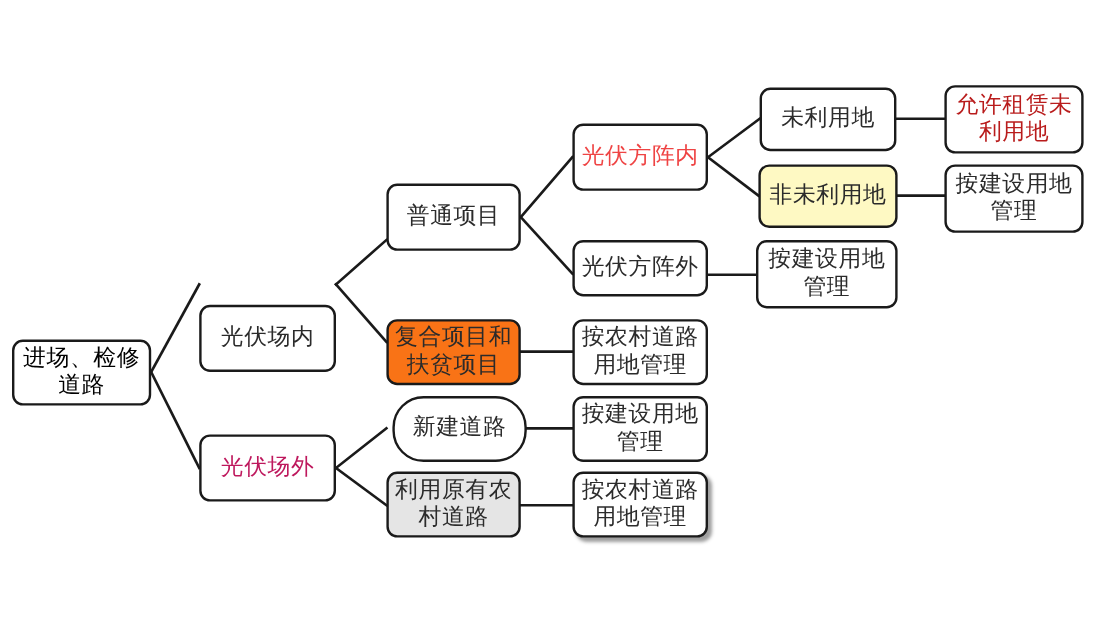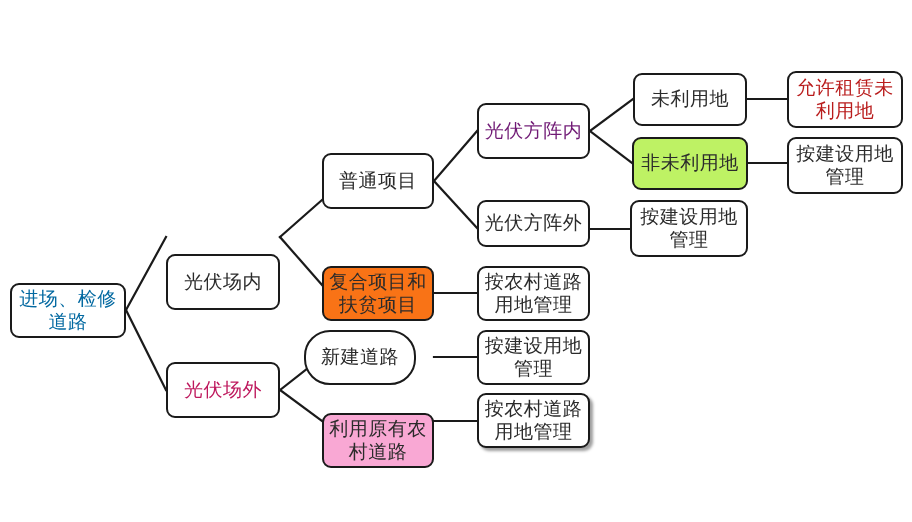--- a/index.html
+++ b/index.html
@@ -65,40 +65,40 @@
       <line x1="434" y1="293" x2="477" y2="293" stroke="#1a1a1a" stroke-width="2.2" stroke-linecap="square"></line>
       <line x1="434" y1="357" x2="477" y2="357" stroke="#1a1a1a" stroke-width="2.2" stroke-linecap="square"></line>
       <line x1="434" y1="421" x2="477" y2="421" stroke="#1a1a1a" stroke-width="2.2" stroke-linecap="square"></line>
       <line x1="590" y1="131" x2="633" y2="99" stroke="#1a1a1a" stroke-width="2.2" stroke-linecap="square"></line>
       <line x1="590" y1="131" x2="632" y2="163" stroke="#1a1a1a" stroke-width="2.2" stroke-linecap="square"></line>
       <line x1="590" y1="229" x2="630" y2="229" stroke="#1a1a1a" stroke-width="2.2" stroke-linecap="square"></line>
       <line x1="747" y1="99" x2="787" y2="99" stroke="#1a1a1a" stroke-width="2.2" stroke-linecap="square"></line>
       <line x1="748" y1="163" x2="787" y2="163" stroke="#1a1a1a" stroke-width="2.2" stroke-linecap="square"></line>
     </svg>
   <div id="node-layer">
-      <div class="node" style="left: 10px; top: 283px; width: 116px; height: 55px; background: rgb(255, 255, 255); border-color: rgb(26, 26, 26); color: #0369a1;"><span class="lbl">进场、检修
+      <div class="node" style="left: 10px; top: 283px; width: 116px; height: 55px; background: rgb(255, 255, 255); border-color: rgb(26, 26, 26); color: #000000;"><span class="lbl">进场、检修
 道路</span></div>
       <div class="node" style="left: 166px; top: 209px; width: 114px; height: 56px; background: rgb(255, 255, 255); border-color: rgb(26, 26, 26); color: rgb(43, 43, 43); margin-top: 45px;"><span class="lbl">光伏场内</span></div>
       <div class="node" style="left: 166px; top: 362px; width: 114px; height: 56px; background: rgb(255, 255, 255); border-color: rgb(26, 26, 26); color: #be185d;"><span class="lbl">光伏场外</span></div>
       <div class="node" style="left: 322px; top: 153px; width: 112px; height: 56px; background: rgb(255, 255, 255); border-color: rgb(26, 26, 26); color: rgb(43, 43, 43); justify-content: center;"><span class="lbl">普通项目</span></div>
       <div class="node" style="left: 322px; top: 266px; width: 112px; height: 55px; background: #f97316; border-color: rgb(26, 26, 26); color: rgb(43, 43, 43);"><span class="lbl">复合项目和
 扶贫项目</span></div>
-      <div class="node" style="left: 304px; top: 330px; width: 112px; height: 55px; background: rgb(255, 255, 255); border-color: rgb(26, 26, 26); color: rgb(43, 43, 43); border-radius: 26px;"><span class="lbl">新建道路</span></div>
-      <div class="node" style="left: 322px; top: 413px; width: 112px; height: 55px; background: #f9a8d4; border-color: rgb(26, 26, 26); color: rgb(43, 43, 43);"><span class="lbl">利用原有农
+      <div class="node" style="left: 327px; top: 330px; width: 112px; height: 55px; background: rgb(255, 255, 255); border-color: rgb(26, 26, 26); color: rgb(43, 43, 43); border-radius: 26px;"><span class="lbl">新建道路</span></div>
+      <div class="node" style="left: 322px; top: 393px; width: 112px; height: 55px; background: #e5e5e5; border-color: rgb(26, 26, 26); color: rgb(43, 43, 43);"><span class="lbl">利用原有农
 村道路</span></div>
-      <div class="node" style="left: 477px; top: 103px; width: 113px; height: 56px; background: rgb(255, 255, 255); border-color: rgb(26, 26, 26); color: #701a75;"><span class="lbl">光伏方阵内</span></div>
+      <div class="node" style="left: 477px; top: 103px; width: 113px; height: 56px; background: rgb(255, 255, 255); border-color: rgb(26, 26, 26); color: #ef4444;"><span class="lbl">光伏方阵内</span></div>
       <div class="node" style="left: 477px; top: 200px; width: 113px; height: 47px; background: rgb(255, 255, 255); border-color: rgb(26, 26, 26); color: rgb(43, 43, 43);"><span class="lbl">光伏方阵外</span></div>
       <div class="node" style="left: 477px; top: 266px; width: 113px; height: 55px; background: rgb(255, 255, 255); border-color: rgb(26, 26, 26); color: rgb(43, 43, 43);"><span class="lbl">按农村道路
 用地管理</span></div>
       <div class="node" style="left: 477px; top: 330px; width: 113px; height: 55px; background: rgb(255, 255, 255); border-color: rgb(26, 26, 26); color: rgb(43, 43, 43);"><span class="lbl">按建设用地
 管理</span></div>
       <div class="node shadowed" style="left: 477px; top: 393px; width: 113px; height: 55px; background: rgb(255, 255, 255); border-color: rgb(26, 26, 26); color: rgb(43, 43, 43);"><span class="lbl">按农村道路
 用地管理</span></div>
       <div class="node" style="left: 630px; top: 200px; width: 118px; height: 57px; background: rgb(255, 255, 255); border-color: rgb(26, 26, 26); color: rgb(43, 43, 43);"><span class="lbl">按建设用地
 管理</span></div>
       <div class="node" style="left: 633px; top: 73px; width: 114px; height: 53px; background: rgb(255, 255, 255); border-color: rgb(26, 26, 26); color: rgb(43, 43, 43);"><span class="lbl">未利用地</span></div>
-      <div class="node" style="left: 632px; top: 137px; width: 116px; height: 53px; background: #bef264; border-color: rgb(26, 26, 26); color: rgb(43, 43, 43);"><span class="lbl">非未利用地</span></div>
+      <div class="node" style="left: 632px; top: 137px; width: 116px; height: 53px; background: #fef9c3; border-color: rgb(26, 26, 26); color: rgb(43, 43, 43);"><span class="lbl">非未利用地</span></div>
       <div class="node" style="left: 787px; top: 71px; width: 116px; height: 57px; background: rgb(255, 255, 255); border-color: rgb(26, 26, 26); color: #b91c1c;"><span class="lbl">允许租赁未
 利用地</span></div>
       <div class="node" style="left: 787px; top: 137px; width: 116px; height: 57px; background: rgb(255, 255, 255); border-color: rgb(26, 26, 26); color: rgb(43, 43, 43);"><span class="lbl">按建设用地
 管理</span></div>
     </div>
 </div>
 
 </body></html>

